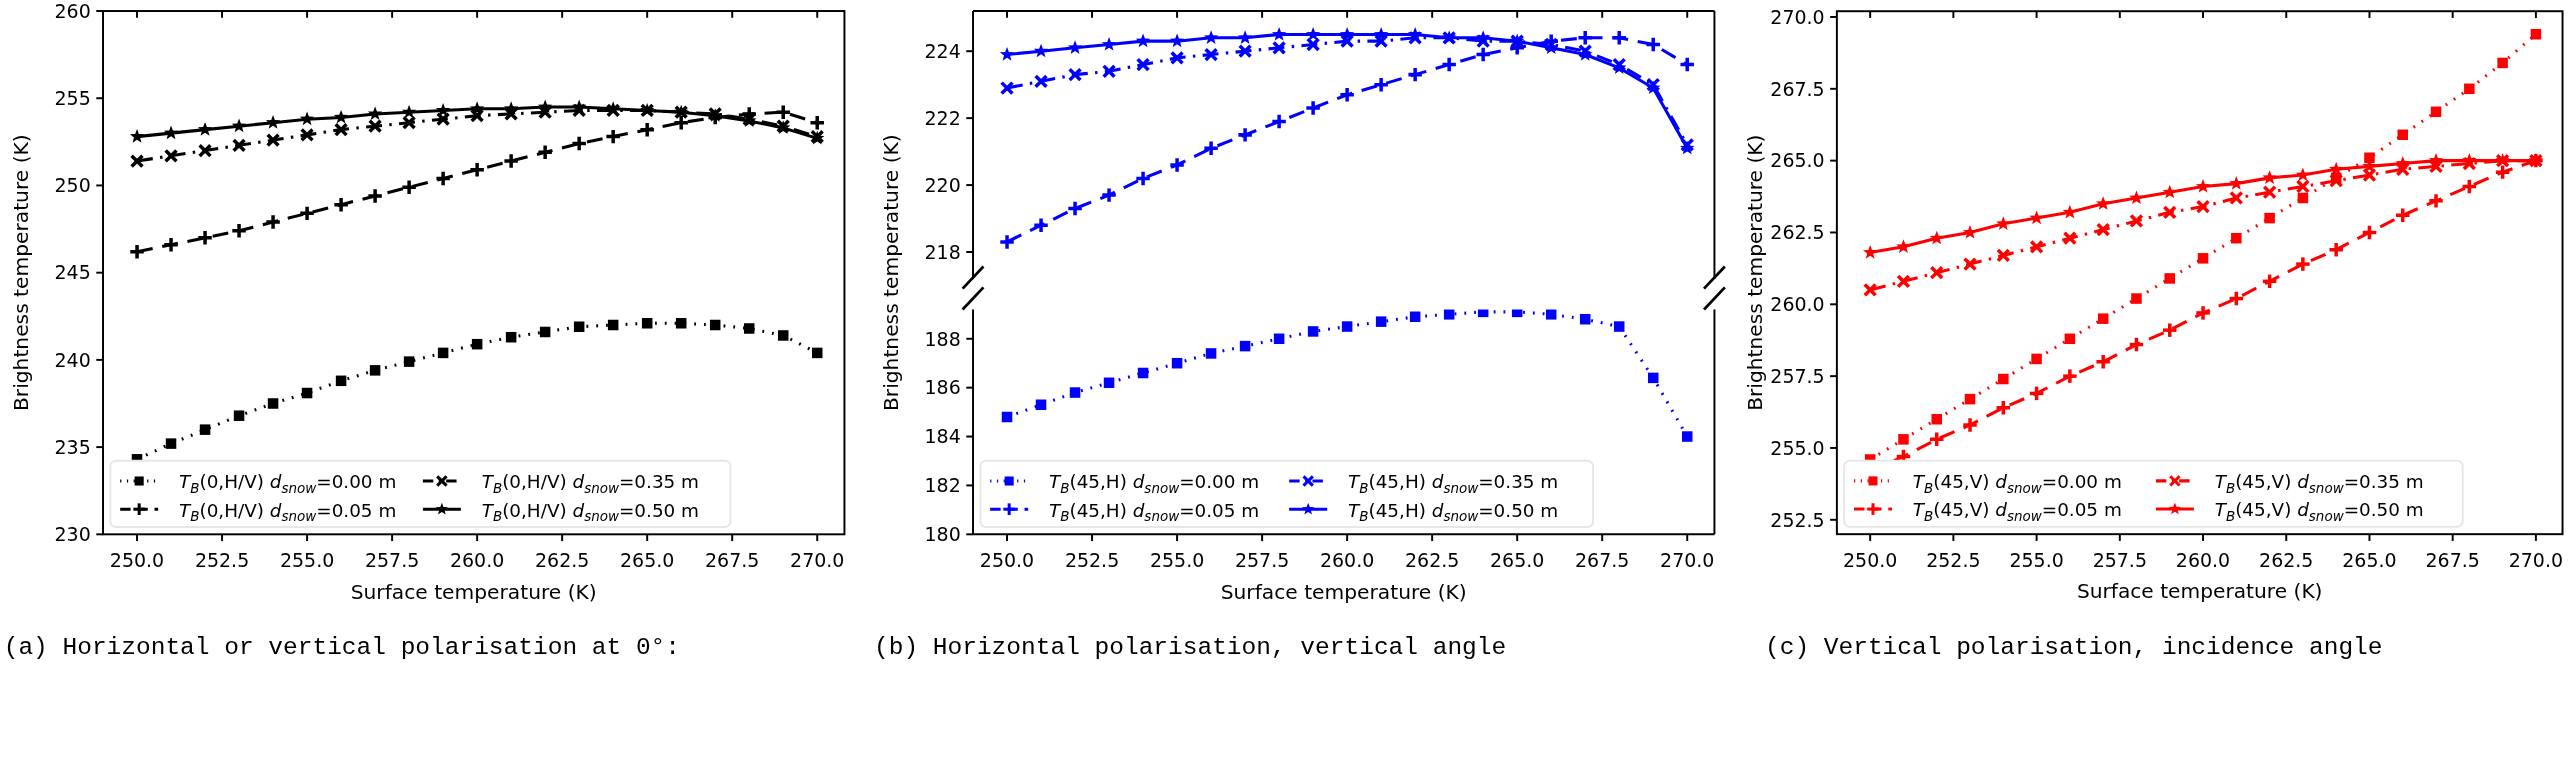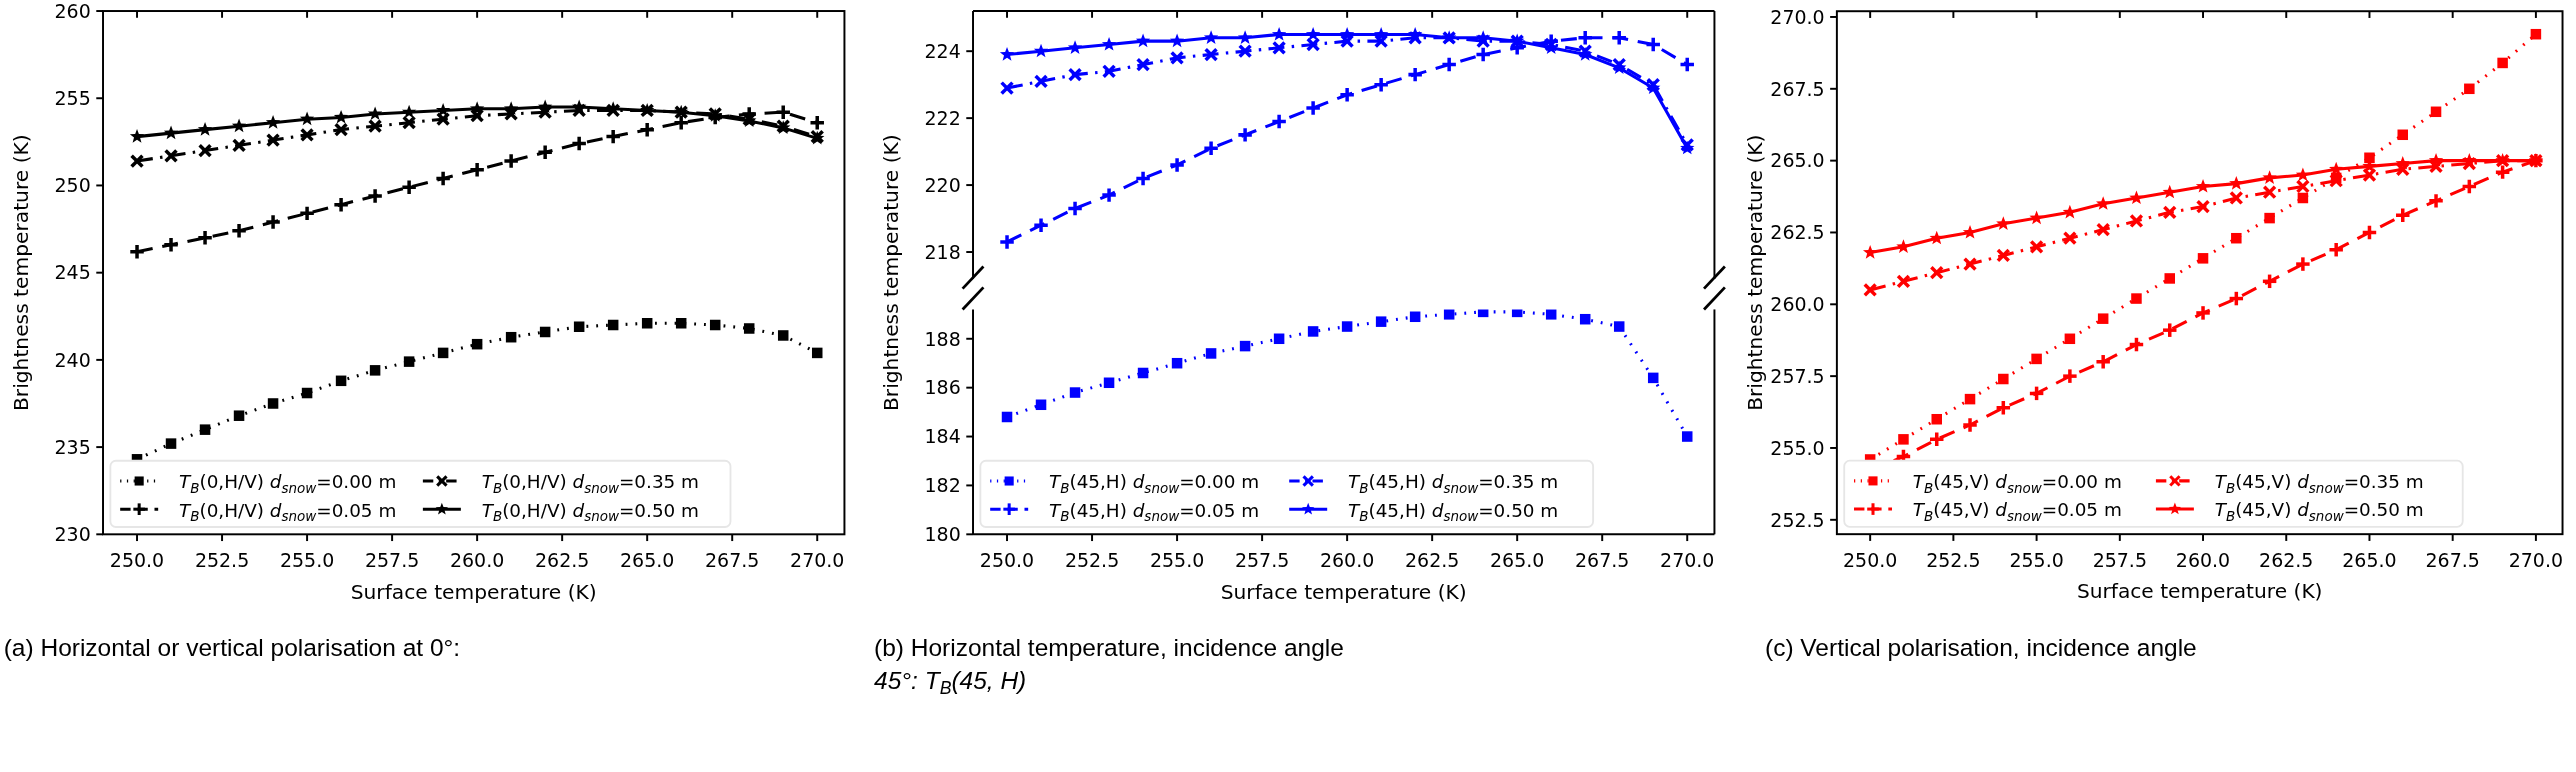--- a/index.html
+++ b/index.html
@@ -6,21 +6,21 @@
   body{width:2576px;height:772px;font-family:"DejaVu Sans",sans-serif;}
   .figure{position:relative;width:2576px;height:772px;}
   .panel{position:absolute;top:0;height:625px;}
   .panel-a{left:0;width:858px;}
   .panel-b{left:870px;width:858px;}
   .panel-c{left:1734px;width:842px;}
 
   .plotwrap{position:absolute;left:0;top:0;width:100%;height:625px;}
   svg.plot{display:block;}
 
-  .caption{position:absolute;top:631px;font-family:Liberation Sans, sans-serif;
+  .caption{position:absolute;top:631px;font-family:Liberation Mono, monospace;
            font-size:24.5px;line-height:1.35;color:#000;}
   .cap-a{left:3.7px;width:852px;}
   .cap-b{left:874px;width:852px;}
   .cap-c{left:1737px;width:836px;margin-left:28px;}
   .cap i{font-style:italic;}
   .sub{font-size:0.72em;vertical-align:-0.28em;font-style:italic;}
 </style>
 </head>
 <body>
 
@@ -683,22 +683,21 @@
           </g>
         </svg>
       </div>
   </div>
 
   <div class="caption cap cap-a">
     <div>(a) Horizontal or vertical polarisation at 0°:</div>
   </div>
 
   <div class="caption cap cap-b">
-    <div>(b) Horizontal temperature, incidence angle</div>
-    <div><i>45°: T</i><span class="sub">B</span><i>(45, H)</i></div>
+    <div>(b) Horizontal polarisation, vertical angle</div>
   </div>
 
   <div class="caption cap cap-c">
     <div>(c)  Vertical polarisation, incidence angle</div>
   </div>
 
 </div>
 
 
 </body></html>

